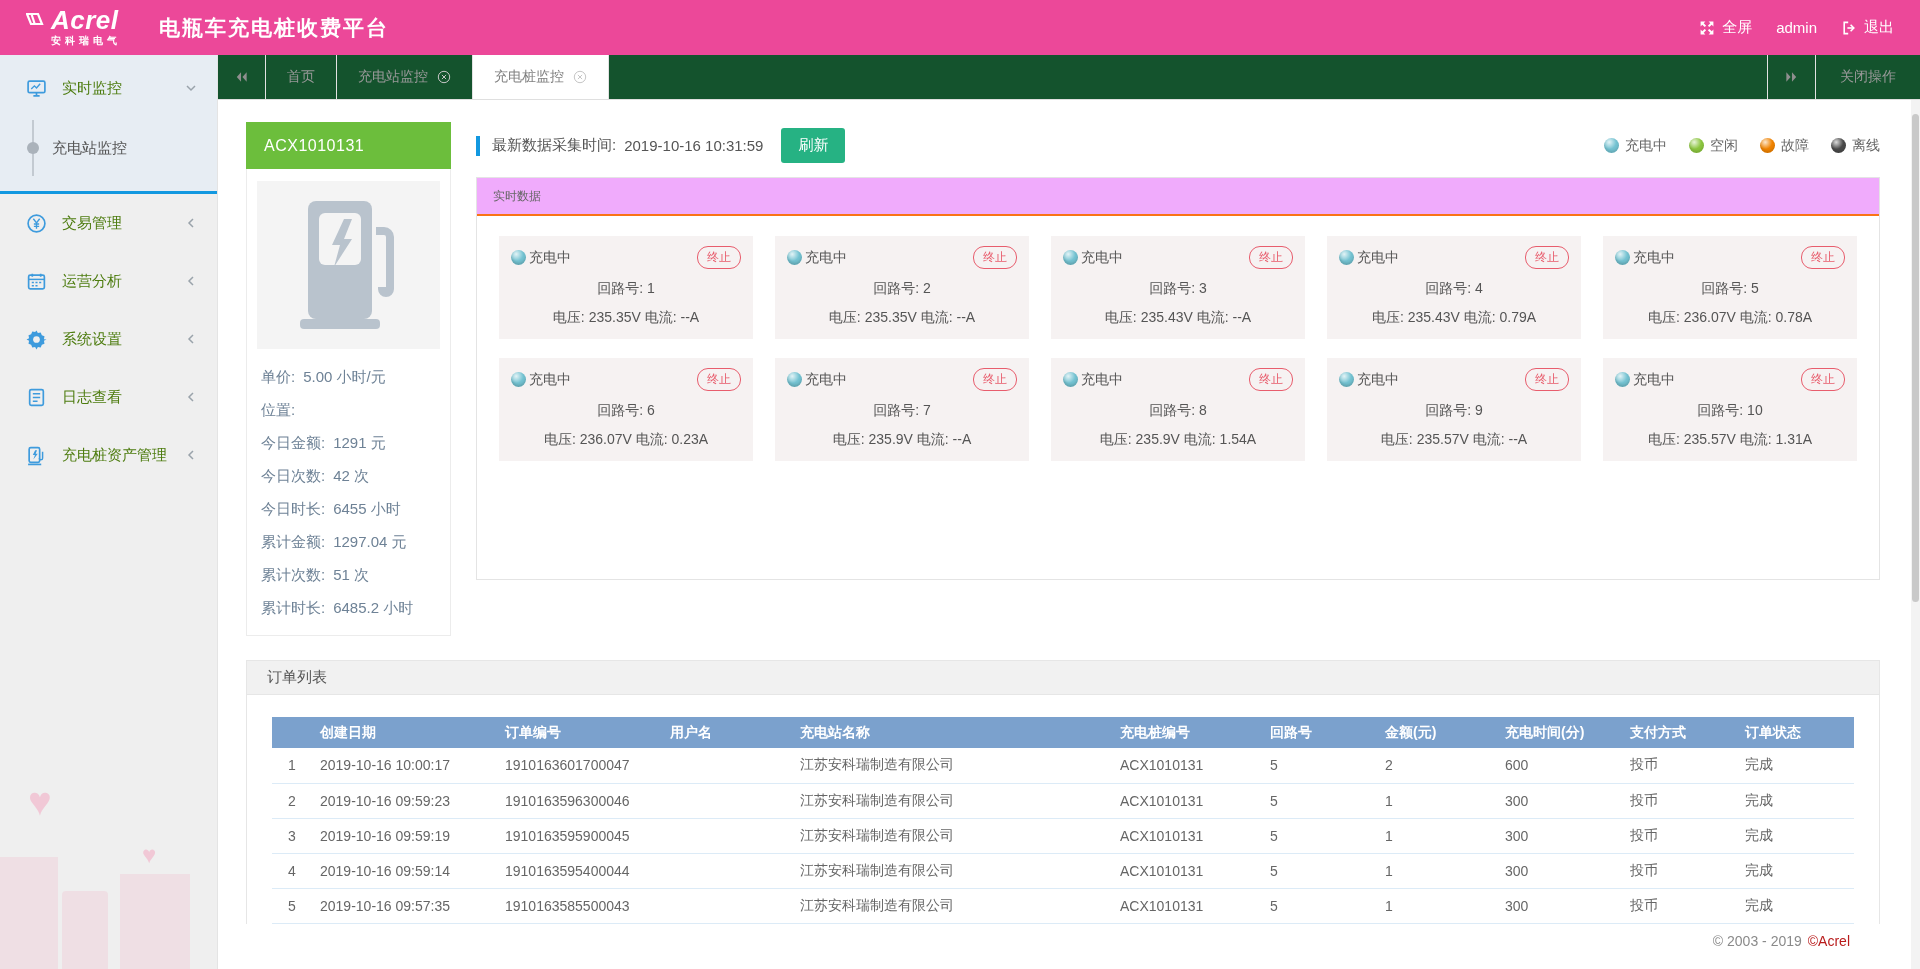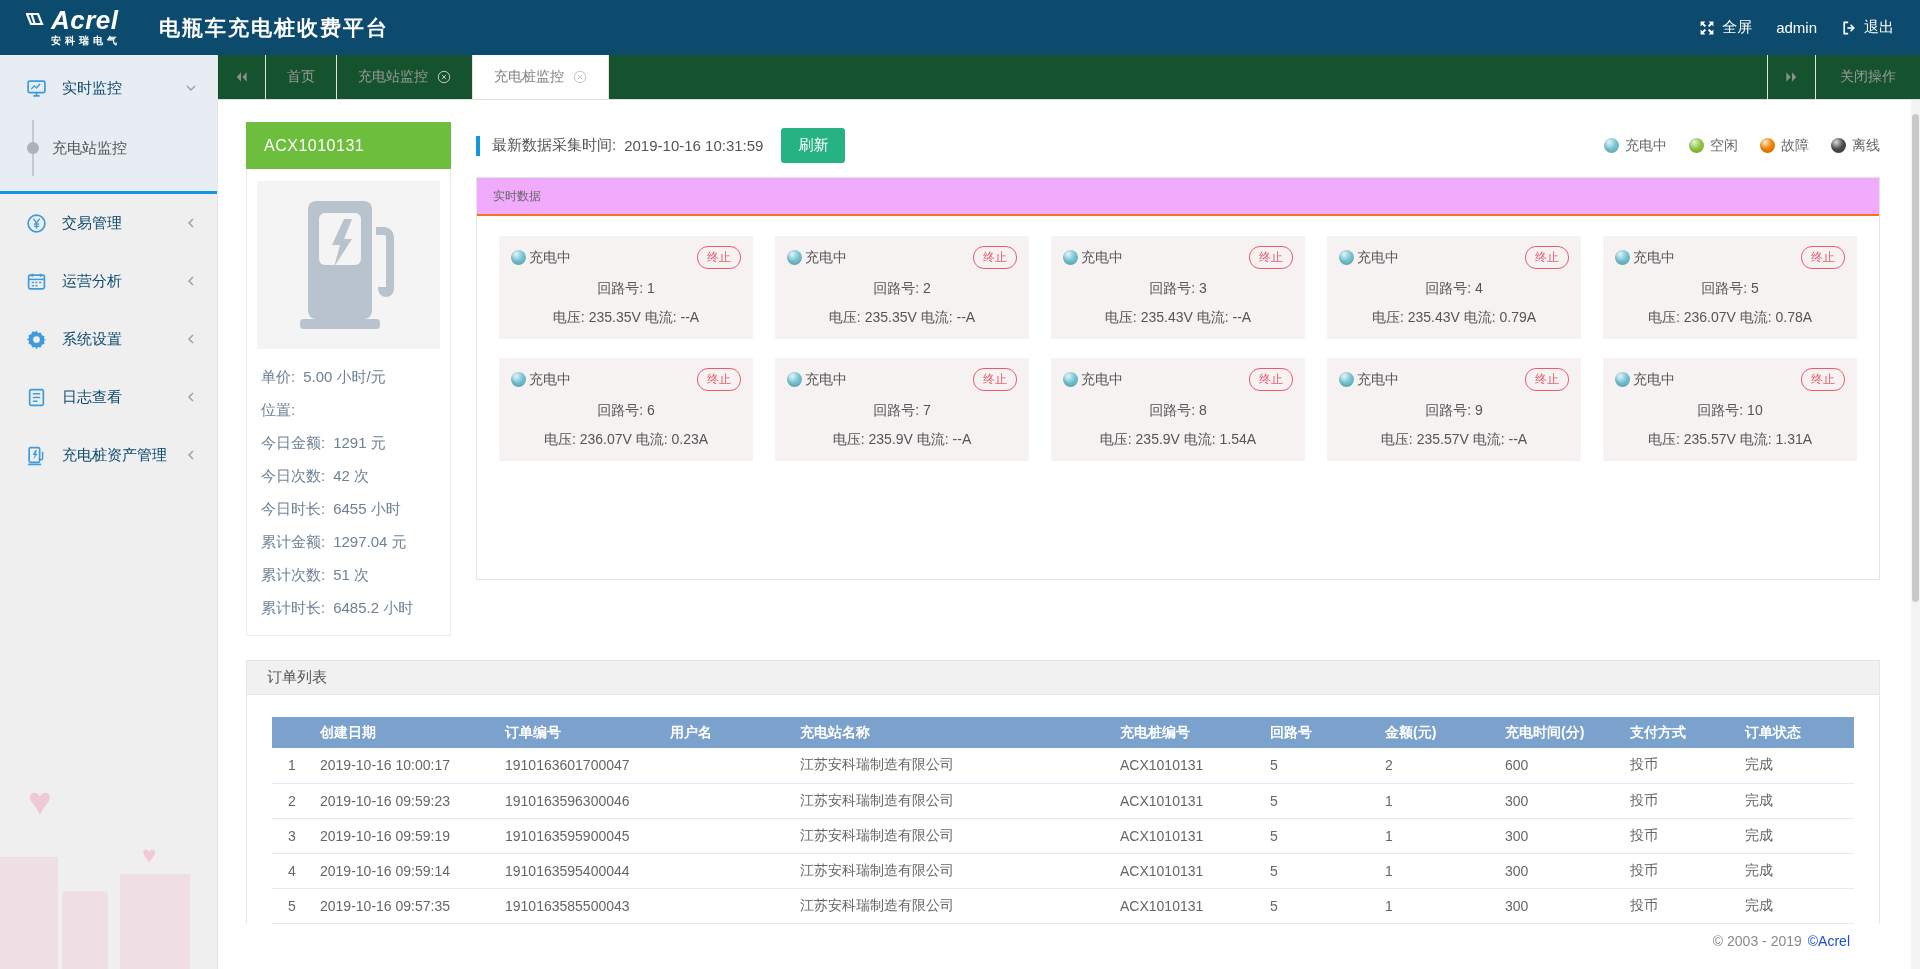--- a/index.html
+++ b/index.html
@@ -1,37 +1,37 @@
 <!DOCTYPE html>
 <html><head>
 <meta charset="utf-8">
 <title>UI Recreation</title>
 <style>
   * { margin:0; padding:0; box-sizing:border-box; }
   html,body { width:1920px; height:969px; overflow:hidden; }
   body { font-family:"Liberation Sans","DejaVu Sans",sans-serif; background:#fff; color:#555; }
 
   
-  .app-header { height:55px; background:#0c4a6e; display:flex; align-items:center; padding:16px 26px; color:#fff; }
+  .app-header { height:55px; background:#ec4899; display:flex; align-items:center; padding:16px 26px; color:#fff; }
   .logo { display:flex; align-items:flex-start; gap:7px; }
   .logo-mark { margin-top:3px; }
   .logo-brand { font-size:26px; font-weight:bold; font-style:italic; line-height:24px; letter-spacing:.5px; }
   .logo-sub { display:block; font-size:10px; letter-spacing:4px; font-style:normal; font-weight:bold; margin-top:1px; }
   .app-title { font-size:21px; font-weight:bold; margin-left:38px; letter-spacing:2px; }
   .header-right { margin-left:auto; display:flex; align-items:center; gap:24px; font-size:15px; }
   .hr-item { display:flex; align-items:center; gap:7px; cursor:pointer; }
   .hr-item svg { display:block; }
 
   
   .main-row { display:flex; height:914px; }
 
   
   .sidebar { width:218px; background:#efefef; position:relative; flex-shrink:0; border-right:1px solid #e4e4e4; }
   .sb-group { background:#e7edf3; border-bottom:3px solid #1298e0; padding:6px 0 10px; }
-  .sb-item { height:54px; display:flex; align-items:center; padding:0 20px 0 26px; font-size:15px; color:#0c4a6e; cursor:pointer; }
+  .sb-item { height:54px; display:flex; align-items:center; padding:0 20px 0 26px; font-size:15px; color:#4d7c0f; cursor:pointer; }
   .sb-icon { width:21px; height:21px; color:#3e9bdd; margin-right:15px; flex-shrink:0; }
   .sb-icon svg { width:21px; height:21px; display:block; }
   .sb-caret { margin-left:auto; color:#9aa3ab; width:12px; height:12px; }
   .sb-caret svg { width:12px; height:12px; display:block; }
   .sb-caret.left svg { transform:rotate(90deg); }
   .sb-sub { position:relative; height:66px; display:flex; align-items:center; padding-left:52px; font-size:15px; color:#555; cursor:pointer; }
   .sb-sub .line { position:absolute; left:32px; top:5px; bottom:5px; width:2px; background:#c3cad1; }
   .sb-sub .dot { position:absolute; left:27px; top:50%; margin-top:-6px; width:12px; height:12px; border-radius:50%; background:#aab2ba; }
   .sb-menu-item { height:58px; }
   .sb-decor { position:absolute; left:0; right:1px; bottom:0; height:190px; overflow:hidden; pointer-events:none; }
@@ -95,21 +95,21 @@
   
   .orders-panel { margin-top:24px; border:1px solid #e6e6e6; border-bottom:none; }
   .op-header { height:34px; background:#f1f1f1; border-bottom:1px solid #e6e6e6; display:flex; align-items:center; padding-left:20px; font-size:15px; color:#555; }
   .op-body { padding:22px 25px 0; }
   table.orders { width:100%; border-collapse:collapse; font-size:14px; table-layout:fixed; }
   table.orders th { background:#7ba1cd; color:#fff; height:31px; text-align:left; font-weight:bold; padding:0 8px; overflow:hidden; white-space:nowrap; }
   table.orders td { height:35px; color:#666; border-bottom:1px solid #dcebf7; padding:0 8px; overflow:hidden; white-space:nowrap; }
   td.seq { text-align:center; }
 
   .page-footer { height:34px; display:flex; align-items:center; justify-content:flex-end; padding-right:30px; font-size:14px; color:#8a8a8a; gap:6px; background:#fff; }
-  .footer-brand { color:#1d4ed8; }
+  .footer-brand { color:#b91c1c; }
 
   
   .page-scrollbar { position:absolute; right:0; top:100px; bottom:0; width:9px; background:#f3f3f3; }
   .page-scrollbar .thumb { position:absolute; top:14px; left:1px; right:1px; height:488px; background:#c9c9c9; border-radius:4px; }
 </style>
 </head>
 <body>
 
 <header class="app-header">
   <div class="logo">

